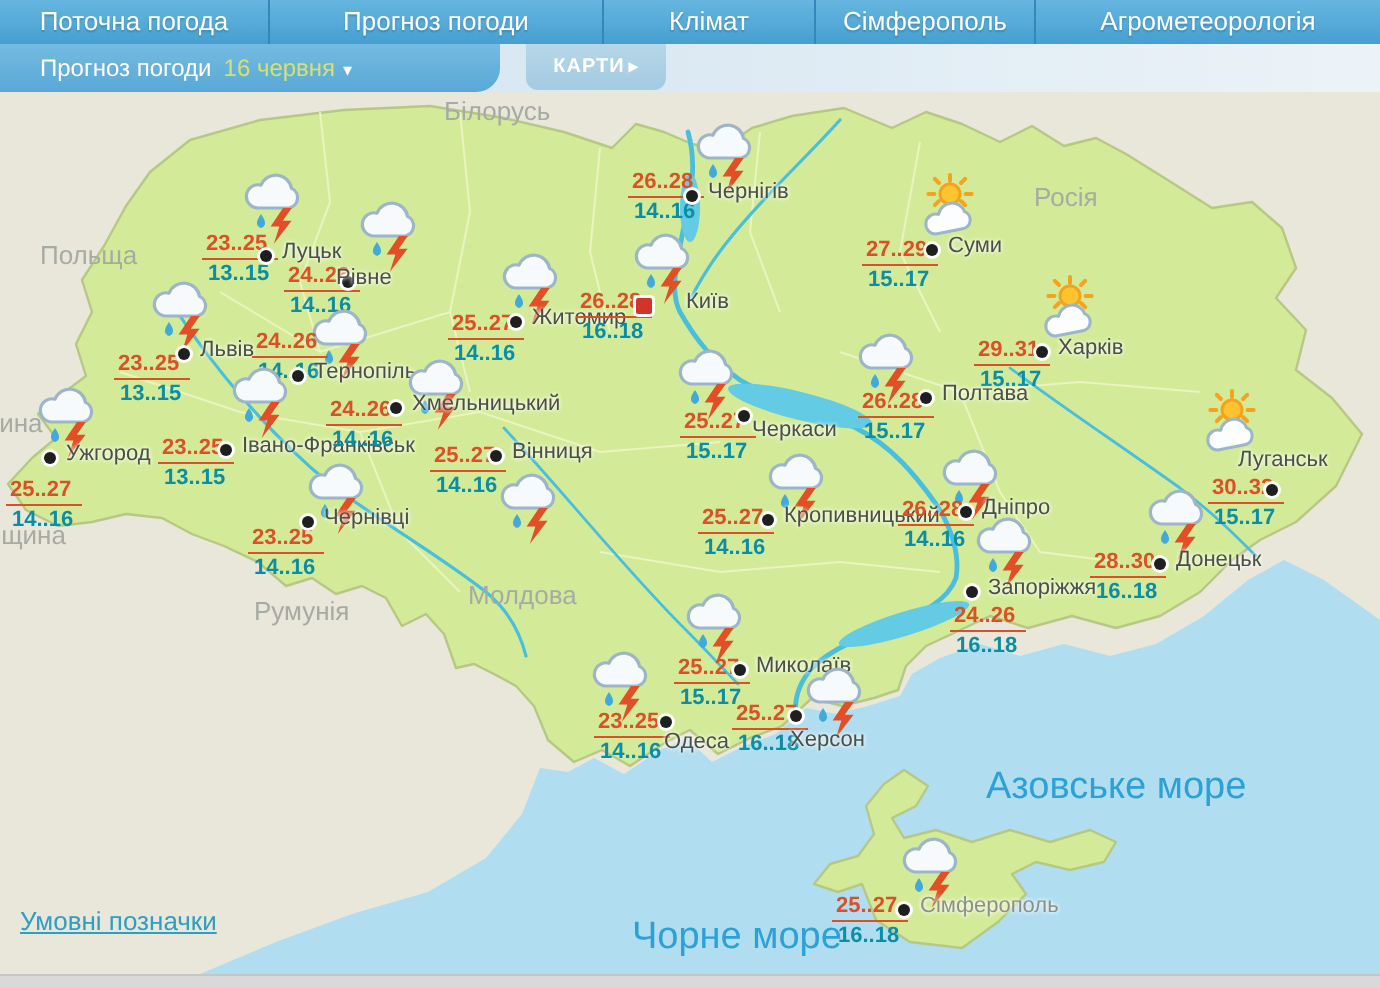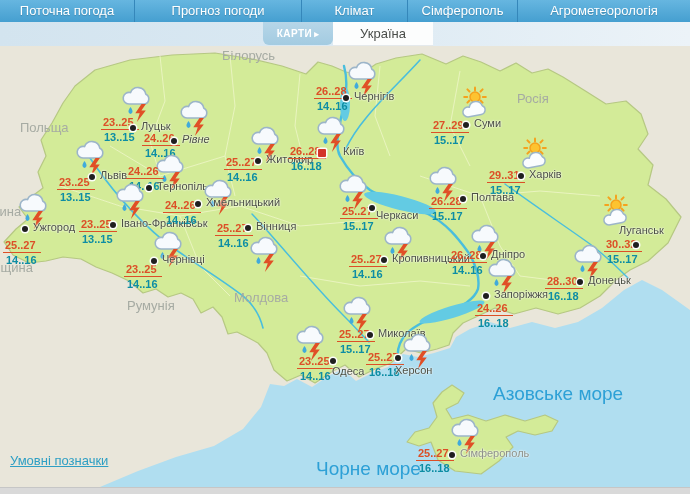--- a/index.html
+++ b/index.html
@@ -66,24 +66,26 @@
 
   <div class="topnav">
     <div class="nav-tab">Поточна погода</div>
     <div class="nav-tab">Прогноз погоди</div>
     <div class="nav-tab">Клімат</div>
     <div class="nav-tab">Сімферополь</div>
     <div class="nav-tab">Агрометеорологія</div>
   </div>
 
   <div class="subnav">
+    <div class="forecast-tab">
+      <span>Прогноз погоди</span><span class="date">16 червня</span><span class="caret">▾</span>
+    </div>
     <div class="maps-btn">
       <span>КАРТИ</span><span class="arrow">▸</span>
     </div>
-    <div class="region-tab">Україна</div>
   </div>
 
   <div class="map">
     <svg class="geo" width="690" height="441" viewBox="0 0 690 441">
 
       <rect x="0" y="0" width="690" height="441" style="fill:var(--foreign-land,#e9e6da)"></rect>
 
       <path style="fill:var(--sea,#b0def0)" d="M 100,441 L 138,425 176,411 214,400 243,383 261,361 270,338 284,340 297,333 312,341 330,329 343,323 356,335 372,327 388,321 403,308 418,311 434,307 450,302 456,291 470,283 490,276 510,282 532,276 555,282 578,276 602,262 624,244 642,234 662,244 690,264 L 690,441 Z"></path>
 
       <path style="fill:var(--land,#d3eb98)" stroke="#b6c883" stroke-width="1.2" stroke-linejoin="round" d="M 75,40 L 95,24 130,14 172,9 215,7 252,13 282,20 306,28 318,16 332,20 346,26 360,29 376,18 396,12 422,8 446,18 463,10 481,16 500,25 516,17 532,27 548,23 563,31 587,46 606,58 626,55 641,68 648,88 638,103 653,119 648,139 666,153 681,171 668,197 648,215 630,224 616,234 600,250 580,262 558,268 536,262 514,268 495,262 478,270 463,277 453,287 449,299 437,303 421,307 406,303 391,317 375,323 359,331 345,319 333,325 315,337 301,329 287,335 274,324 267,307 258,297 247,291 237,286 228,288 222,271 213,261 201,267 193,253 181,247 168,251 156,243 143,247 129,235 112,227 96,221 81,213 63,211 46,215 29,217 13,209 4,196 16,183 28,173 19,161 31,151 43,142 38,126 46,110 41,94 52,77 63,57 Z"></path>
@@ -138,21 +140,21 @@
         <div class="city-temp" style="left: 101px; top: 70px;"><div class="day">23..25</div><div class="night">13..15</div></div>
         <div class="city-dot" style="left: 133px; top: 82px;"></div>
         <div class="city-name" style="left: 141px; top: 74px;">Луцьк</div>
         <div class="city-icon" style="left: 178px; top: 52px;"><svg width="32" height="38" viewBox="0 0 32 38">
     <path d="M9 20 a5.8 5.8 0 1 1 1.5-11.4 a8 8 0 0 1 15.3 1.6 a5.2 5.2 0 0 1 -1.2 9.8 Z" fill="#f7fafd" stroke="#9cb5c9" stroke-width="1.6" stroke-linejoin="round"></path>
     <path d="M10.5 23 c2.7 3.7 2.7 6 0 7 c-2.7 -1 -2.7 -3.3 0 -7 Z" fill="#41aadb"></path>
     <path d="M21.5 20 l-6.2 9.3 h4.4 l-2.8 8.7 L25.8 26.4 h-4.4 l4.5 -6.4 Z" fill="#e04f26"></path>
   </svg></div>
         <div class="city-temp" style="left: 142px; top: 86px;"><div class="day">24..26</div><div class="night">14..16</div></div>
         <div class="city-dot" style="left: 174px; top: 95px;"></div>
-        <div class="city-name" style="left: 182px; top: 87px; font-style: italic;">Рівне</div>
+        <div class="city-name" style="left: 168px; top: 87px;">Рівне</div>
         <div class="city-icon" style="left: 74px; top: 92px;"><svg width="32" height="38" viewBox="0 0 32 38">
     <path d="M9 20 a5.8 5.8 0 1 1 1.5-11.4 a8 8 0 0 1 15.3 1.6 a5.2 5.2 0 0 1 -1.2 9.8 Z" fill="#f7fafd" stroke="#9cb5c9" stroke-width="1.6" stroke-linejoin="round"></path>
     <path d="M10.5 23 c2.7 3.7 2.7 6 0 7 c-2.7 -1 -2.7 -3.3 0 -7 Z" fill="#41aadb"></path>
     <path d="M21.5 20 l-6.2 9.3 h4.4 l-2.8 8.7 L25.8 26.4 h-4.4 l4.5 -6.4 Z" fill="#e04f26"></path>
   </svg></div>
         <div class="city-temp" style="left: 57px; top: 130px;"><div class="day">23..25</div><div class="night">13..15</div></div>
         <div class="city-dot" style="left: 92px; top: 131px;"></div>
         <div class="city-name" style="left: 100px; top: 123px;">Львів</div>
         <div class="city-icon" style="left: 154px; top: 106px;"><svg width="32" height="38" viewBox="0 0 32 38">
     <path d="M9 20 a5.8 5.8 0 1 1 1.5-11.4 a8 8 0 0 1 15.3 1.6 a5.2 5.2 0 0 1 -1.2 9.8 Z" fill="#f7fafd" stroke="#9cb5c9" stroke-width="1.6" stroke-linejoin="round"></path>

